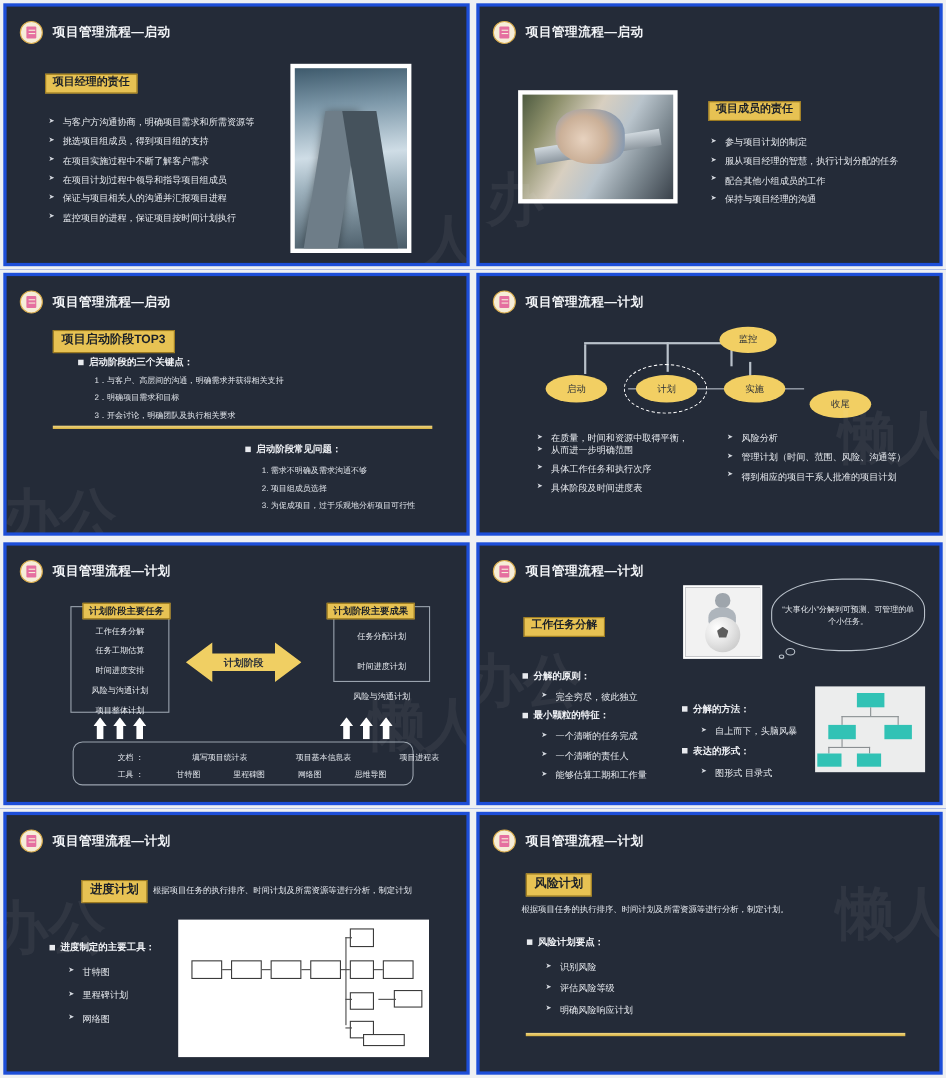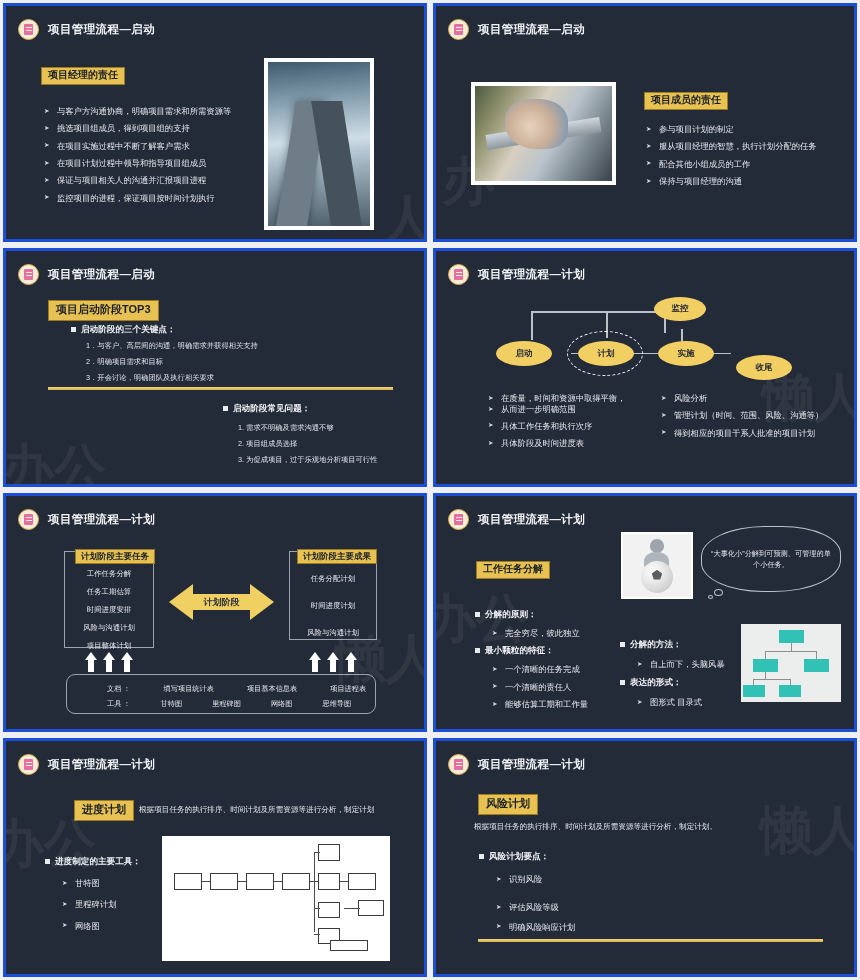--- a/index.html
+++ b/index.html
@@ -132,21 +132,21 @@
   .watermark {
     position: absolute; color: rgba(255,255,255,.055);
     font-size: 52px; font-weight: bold; pointer-events: none;
     font-family: "DejaVu Sans", sans-serif;
   }
 
   
   .ell {
     position: absolute; background: #f2cf63; color: #2a2f38;
     border-radius: 50%; display:flex; align-items:center; justify-content:center;
-    font-size: 8.5px; font-weight: bold;
+    font-size: 8.5px; font-weight: normal;
   }
   .ln { position: absolute; background: #b9c1ca; }
   .dash-ell {
     position:absolute; border: 1.4px dashed #ffffff; border-radius: 50%;
   }
 
   
   .box5 { position:absolute; border:1.2px solid #9aa3ae; }
   .box5 .item { font-size: 7.4px; color:#e7eaef; text-align:center; white-space:nowrap; }
 
@@ -340,42 +340,42 @@
         <span class="gold-label" style="font-size:8.5px;padding:2px 5px;">计划阶段主要任务</span>
       </div>
 
       <div style="position:absolute;left:163px;top:86px;width:105px;height:40px;">
         <svg width="105" height="40" viewBox="0 0 105 40">
           <polygon points="0,20 24,2 24,12 81,12 81,2 105,20 81,38 81,28 24,28 24,38" fill="#f0cf63"></polygon>
         </svg>
         <div style="position:absolute;inset:0;display:flex;align-items:center;justify-content:center;font-size:9px;font-weight:bold;color:#2b3039;">计划阶段</div>
       </div>
 
-      <div class="box5" style="left:283px;top:55px;width:88px;height:89px;">
+      <div class="box5" style="left:297px;top:55px;width:88px;height:69px;">
         <div class="item" style="margin-top:22px;">任务分配计划</div>
         <div class="item" style="margin-top:17px;">时间进度计划</div>
         <div class="item" style="margin-top:17px;">风险与沟通计划</div>
       </div>
       <div style="position:absolute;left:291px;top:49px;">
         <span class="gold-label" style="font-size:8.5px;padding:2px 5px;">计划阶段主要成果</span>
       </div>
 
       <svg style="position:absolute;left:79px;top:156px;" width="48" height="20" viewBox="0 0 48 20">
         <polygon points="6,0 12,8 9,8 9,20 3,20 3,8 0,8" fill="#fff"></polygon>
         <polygon points="24,0 30,8 27,8 27,20 21,20 21,8 18,8" fill="#fff"></polygon>
         <polygon points="42,0 48,8 45,8 45,20 39,20 39,8 36,8" fill="#fff"></polygon>
       </svg>
       <svg style="position:absolute;left:303px;top:156px;" width="48" height="20" viewBox="0 0 48 20">
         <polygon points="6,0 12,8 9,8 9,20 3,20 3,8 0,8" fill="#fff"></polygon>
         <polygon points="24,0 30,8 27,8 27,20 21,20 21,8 18,8" fill="#fff"></polygon>
         <polygon points="42,0 48,8 45,8 45,20 39,20 39,8 36,8" fill="#fff"></polygon>
       </svg>
 
       <div class="rowbox" style="left:60px;top:178px;width:310px;height:40px;">
-        <div style="position:absolute;left:40px;top:9px;display:flex;gap:33px;">
+        <div style="position:absolute;left:40px;top:9px;display:flex;gap:44px;">
           <span class="rowtxt">文档 ：</span>
           <span class="rowtxt">填写项目统计表</span>
           <span class="rowtxt">项目基本信息表</span>
           <span class="rowtxt">项目进程表</span>
         </div>
         <div style="position:absolute;left:40px;top:24px;display:flex;gap:30px;">
           <span class="rowtxt">工具 ：</span>
           <span class="rowtxt">甘特图</span>
           <span class="rowtxt">里程碑图</span>
           <span class="rowtxt">网络图</span>
@@ -500,21 +500,21 @@
         <span class="hdr-title">项目管理流程—计划</span>
       </div>
 
       <div style="position:absolute;left:42px;top:52px;">
         <span class="gold-label" style="font-size:11px;padding:3px 7px 4px;">风险计划</span>
       </div>
       <div style="position:absolute;left:38px;top:81px;font-size:7.6px;color:#e4e8ee;white-space:nowrap;">根据项目任务的执行排序、时间计划及所需资源等进行分析，制定计划。</div>
 
       <div style="position:absolute;left:42px;top:110px;width:150px;">
         <div class="sq-li" style="margin-bottom:11px;">风险计划要点：</div>
-        <div class="arrow-li" style="margin-left:18px;margin-bottom:18px;">识别风险</div>
+        <div class="arrow-li" style="margin-left:18px;margin-bottom:9px;">识别风险</div>
         <div class="arrow-li" style="margin-left:18px;margin-bottom:9px;">评估风险等级</div>
         <div class="arrow-li" style="margin-left:18px;">明确风险响应计划</div>
       </div>
 
 
       <div class="gold-rule" style="position:absolute;left:42px;top:198px;width:345px;"></div>
       <div class="watermark" style="right:-10px;top:55px;">懒人</div>
     </div>
   </div>
 

